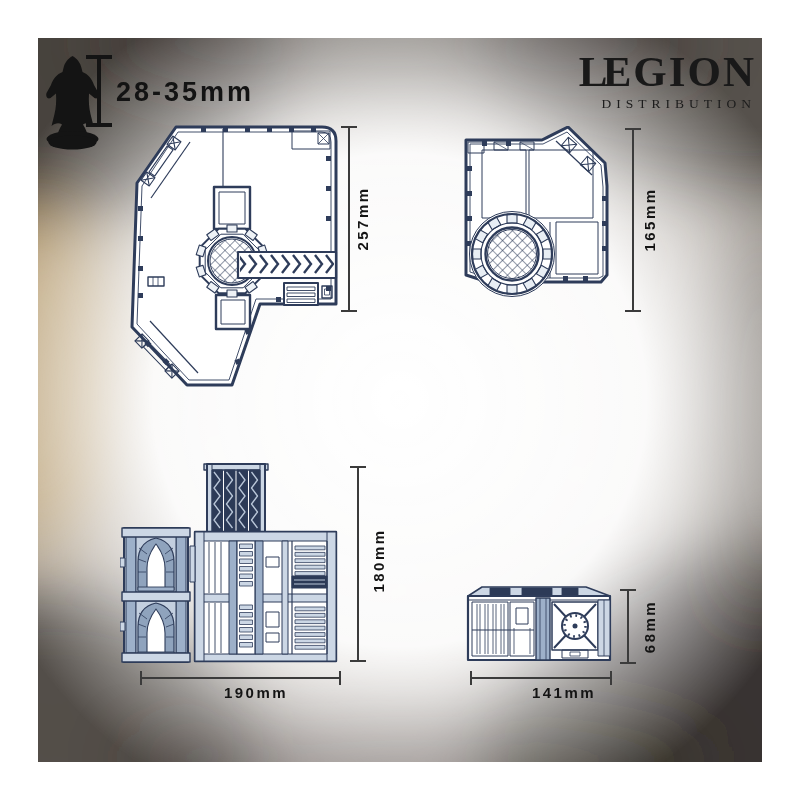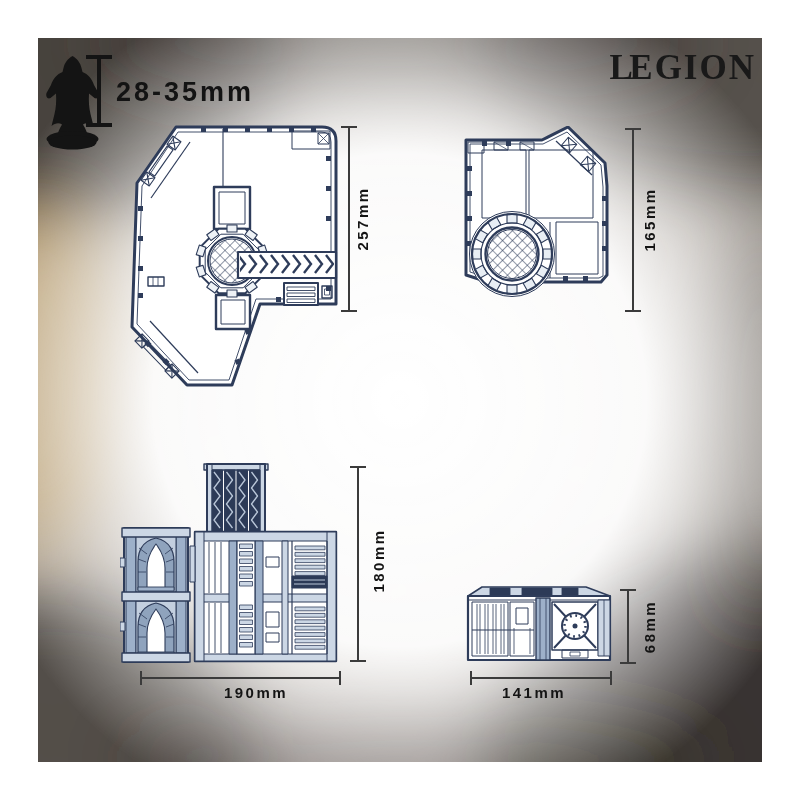--- a/index.html
+++ b/index.html
@@ -15,21 +15,21 @@
   
   .scale-label {
     position:absolute; left:116px; top:77px;
     font-weight:bold; font-size:27px; letter-spacing:3px; color:#131313; white-space:nowrap;
   }
 
   
   .logo { position:absolute; right:44px; top:50px; text-align:right; color:#191919; }
   .logo-title {
     font-family:"Liberation Serif","DejaVu Serif",serif;
-    font-size:35px; line-height:1; letter-spacing:2px; font-weight:600;
+    font-size:43px; line-height:1; letter-spacing:2px; font-weight:600;
   }
   .logo-title::first-letter { margin-right:-0.16em; }
   .logo-subtitle {
     font-family:"Liberation Serif","DejaVu Serif",serif;
     font-size:13.5px; letter-spacing:5px; margin-top:3px; color:#1c1c1c;
   }
 
   
   .dimv { position:absolute; width:2px; background:#3b3b3b; }
   .dimv::before,.dimv::after { content:""; position:absolute; left:-7px; width:16px; height:2px; background:#3b3b3b; }
@@ -93,20 +93,21 @@
         <rect x="13" y="3" width="4" height="68"></rect>
         <rect x="2" y="1" width="26" height="4"></rect>
         <rect x="2" y="69" width="26" height="4"></rect>
       </g>
     </svg>
     <div class="scale-label">28-35mm</div>
   </div>
 
   <div class="logo">
     <div class="logo-title">LEGION</div>
+    <div class="logo-subtitle">DISTRIBUTION</div>
   </div>
 
   <svg class="abs" style="left:126px;top:121px" width="224" height="282" viewBox="0 0 224 282">
     <defs>
       <pattern id="lat1" width="7" height="7" patternUnits="userSpaceOnUse" patternTransform="rotate(45)">
         <rect width="7" height="7" fill="#ffffff"></rect>
         <path d="M0,0 H7 M0,0 V7" stroke="#2e3c5a" stroke-width="1.1" fill="none"></path>
       </pattern>
       <pattern id="chev" width="11" height="22" patternUnits="userSpaceOnUse">
         <rect width="11" height="22" fill="#ffffff"></rect>
@@ -442,15 +443,15 @@
   <div class="dimv" style="left:357px;top:466px;height:196px"></div>
   <div class="dlab rot" style="left:328px;top:552px">180mm</div>
 
   <div class="dimh" style="left:140px;top:677px;width:201px"></div>
   <div class="dlab" style="left:206px;top:684px">190mm</div>
 
   <div class="dimv" style="left:627px;top:589px;height:75px"></div>
   <div class="dlab rot" style="left:599px;top:618px">68mm</div>
 
   <div class="dimh" style="left:470px;top:677px;width:142px"></div>
-  <div class="dlab" style="left:484px;top:684px">141mm</div>
+  <div class="dlab" style="left:514px;top:684px">141mm</div>
 
 </div>
 
 </body></html>

